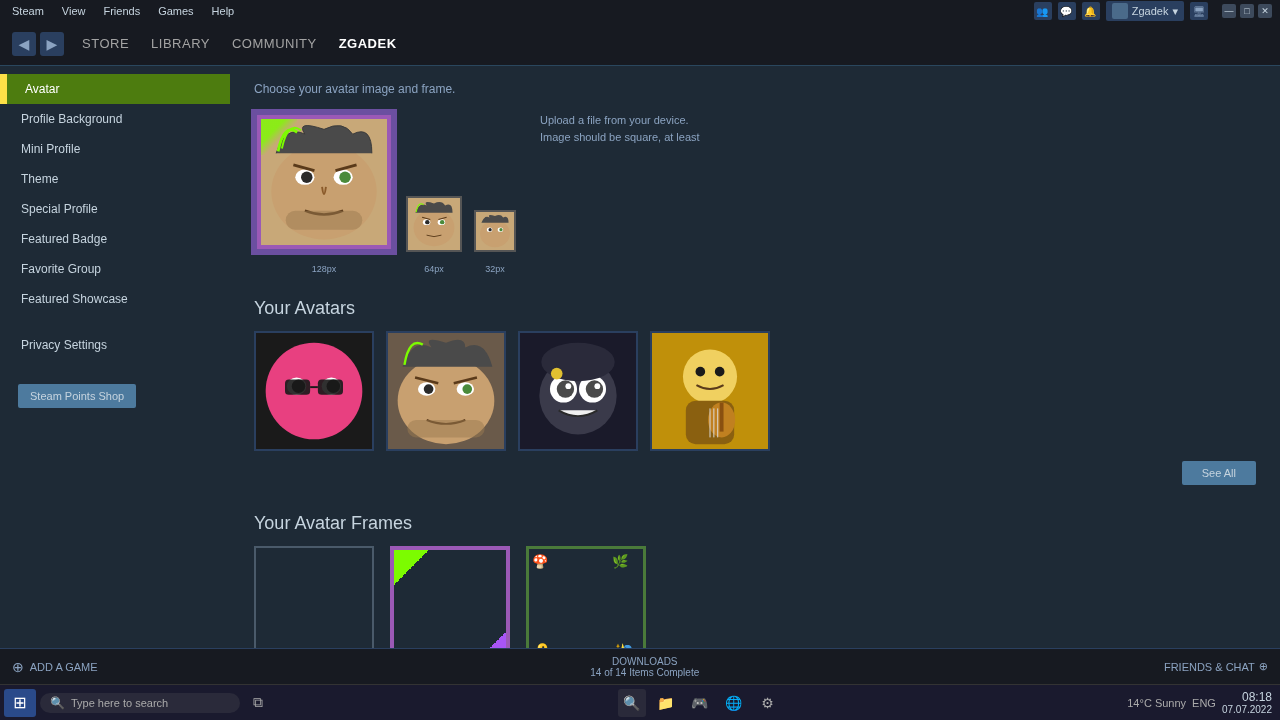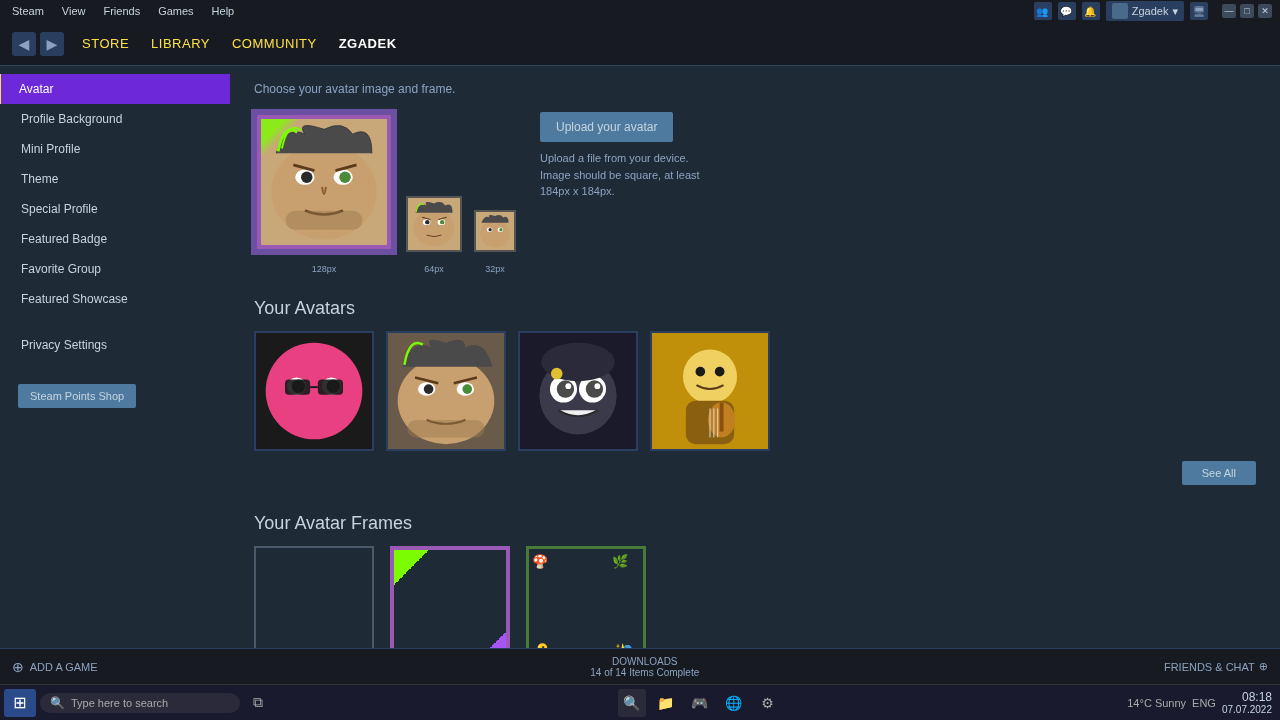--- a/index.html
+++ b/index.html
@@ -90,21 +90,21 @@
       background: #2a3f5f;
       border-radius: 3px;
       display: flex; align-items: center; justify-content: center;
       font-size: 14px; color: #8ba3c1; cursor: pointer;
     }
     .nav-links {
       display: flex; gap: 18px; align-items: center;
     }
     .nav-link {
       font-size: 13px;
-      color: #fde047;
+      color: #a3a3a3;
       cursor: pointer;
       text-transform: uppercase;
       font-weight: 500;
       letter-spacing: 0.5px;
       padding: 4px 2px;
     }
     .nav-link.username {
       color: #fff;
       font-weight: bold;
     }
@@ -123,23 +123,23 @@
       flex-shrink: 0;
     }
     .sidebar-item {
       padding: 8px 18px;
       font-size: 12px;
       color: #c6d4df;
       cursor: pointer;
       border-left: 3px solid transparent;
     }
     .sidebar-item.active {
-      background: #6d28d9;
+      background: #4d7c0f;
       color: #fff;
-      border-left: 1px solid #fde047;
+      border-left: 7px solid #fde047;
     }
     .sidebar-spacer { height: 16px; }
     .sidebar-button {
       margin: 8px 18px;
       padding: 6px 12px;
       background: #4d7a9e;
       border: none;
       color: #c6d4df;
       font-size: 11px;
       cursor: pointer;
@@ -528,25 +528,23 @@
                 <circle cx="52" cy="65" r="6" fill="#2a2a2a"></circle>
                 <circle cx="92" cy="65" r="6" fill="#4a8a3a"></circle>
                 <path d="M20 40 Q30 10 50 20 Q40 5 70 15 Q90 5 100 20 Q120 10 120 40" fill="#4a4a4a"></path>
               </svg>
             </div>
             <div class="avatar-size-label">32px</div>
           </div>
         </div>
 
         <div class="upload-section">
-          <button class="upload-btn">Upload your avatar</button>
           <div class="upload-desc">
             <div>Upload a file from your device.</div>
             <div>Image should be square, at least</div>
-            <div>184px x 184px.</div>
           </div>
         </div>
       </div>
 
       <div class="avatars-section">
         <div class="section-header">
           <span class="section-heading">Your Avatars</span>
         </div>
         <div class="avatar-grid">
 

